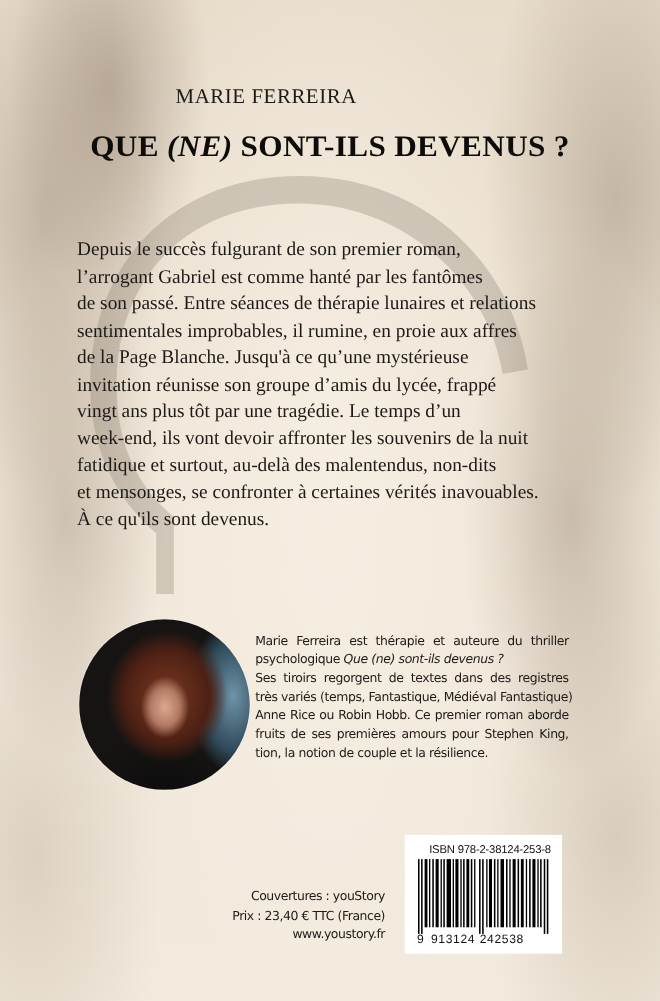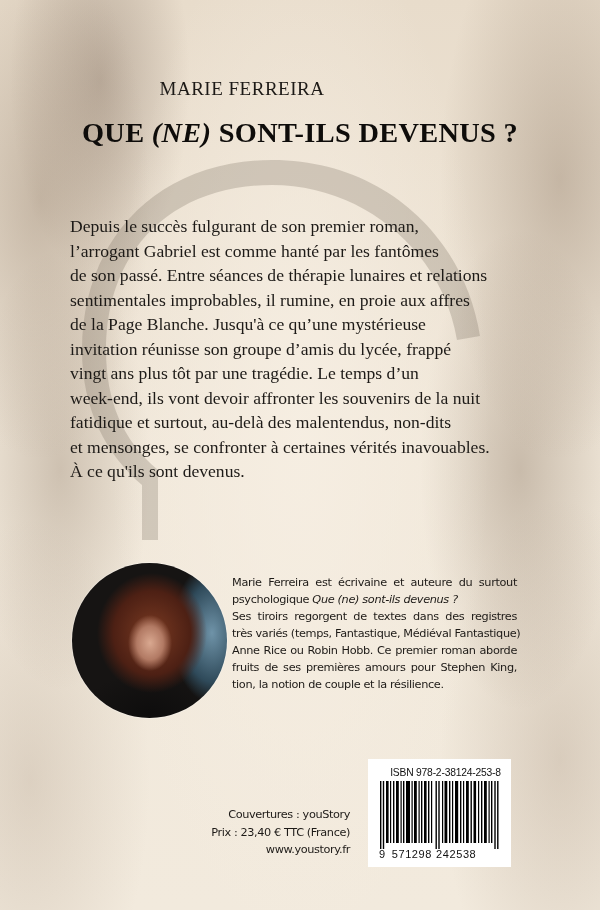--- a/index.html
+++ b/index.html
@@ -110,21 +110,21 @@
   <span>vingt ans plus tôt par une tragédie. Le temps d’un</span>
   <span>week-end, ils vont devoir affronter les souvenirs de la nuit</span>
   <span>fatidique et surtout, au-delà des malentendus, non-dits</span>
   <span>et mensonges, se confronter à certaines vérités inavouables.</span>
   <span>À ce qu'ils sont devenus.</span>
 </div>
 
 <div class="photo" aria-label="author-portrait"></div>
 
 <div class="bio">
-  <span class="just">Marie Ferreira est écrivaine et auteure du surtout</span>
+  <span class="just">Marie Ferreira est thérapie et auteure du thriller</span>
   <span><span style="display:inline">psychologique </span><em>Que (ne) sont-ils devenus ?</em></span>
   <span class="just">Ses tiroirs regorgent de textes dans des registres</span>
   <span class="just">très variés (temps, Fantastique, Médiéval Fantastique)</span>
   <span class="just">Anne Rice ou Robin Hobb. Ce premier roman aborde</span>
   <span class="just">fruits de ses premières amours pour Stephen King,</span>
   <span>tion, la notion de couple et la résilience.</span>
 </div>
 
 <div class="credits">
   <span>Couvertures : youStory</span>
@@ -166,14 +166,14 @@
         <rect x="93.5" y="0" width="2.6" height="62"></rect>
       <rect x="98" y="0" width="1.2" height="62"></rect>
         <rect x="101" y="0" width="1.4" height="62"></rect>
       <rect x="104" y="0" width="2.8" height="62"></rect>
         <rect x="108.5" y="0" width="1.2" height="62"></rect>
       <rect x="111" y="0" width="1.4" height="62"></rect>
         <rect x="114.3" y="0" width="1.4" height="68"></rect>
       <rect x="117.1" y="0" width="1.4" height="68"></rect>
     </g>
   </svg>
-  <div class="ean"><span class="lead">9</span><span>571298</span><span class="g2">242538</span></div>
+  <div class="ean"><span class="lead">9</span><span>913124</span><span class="g2">242538</span></div>
 </div>
 
 </body></html>

